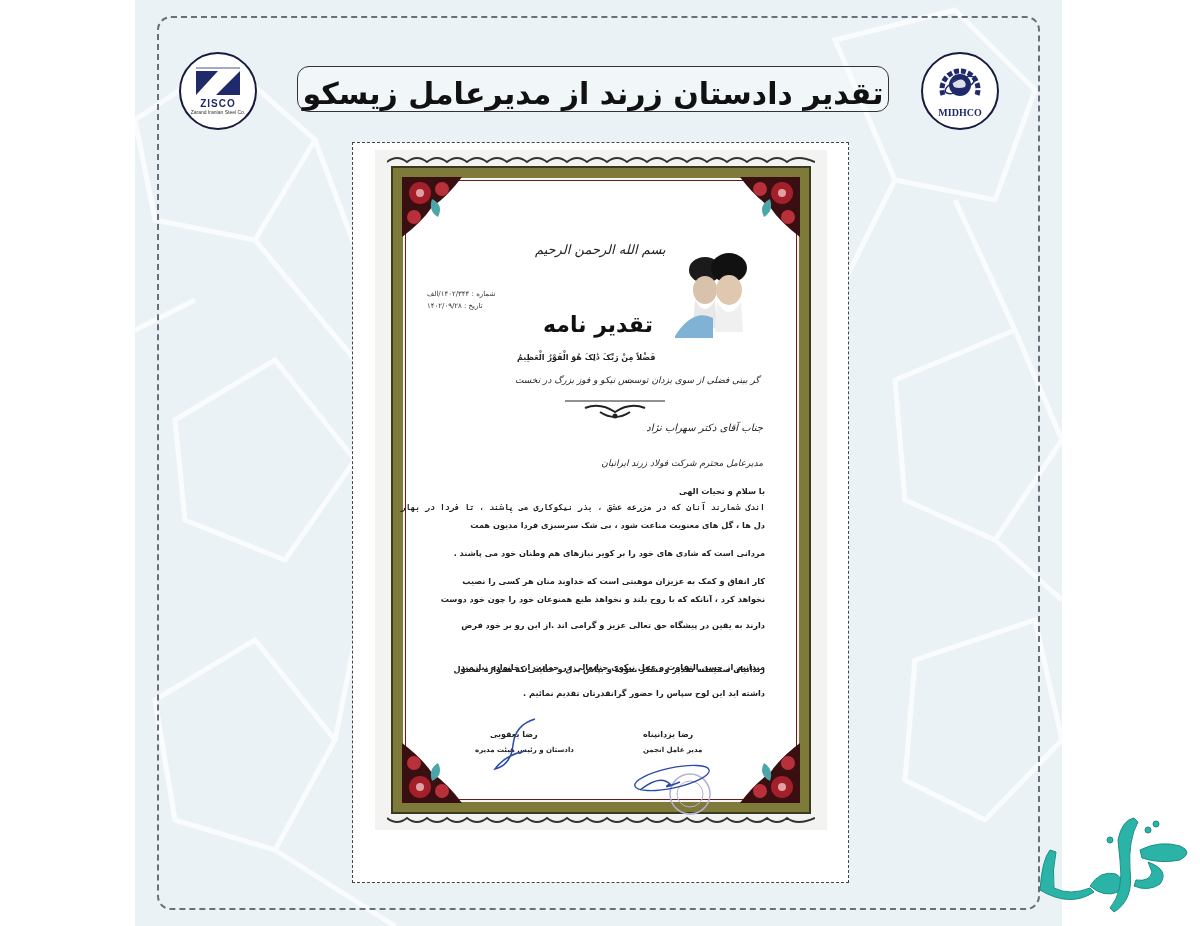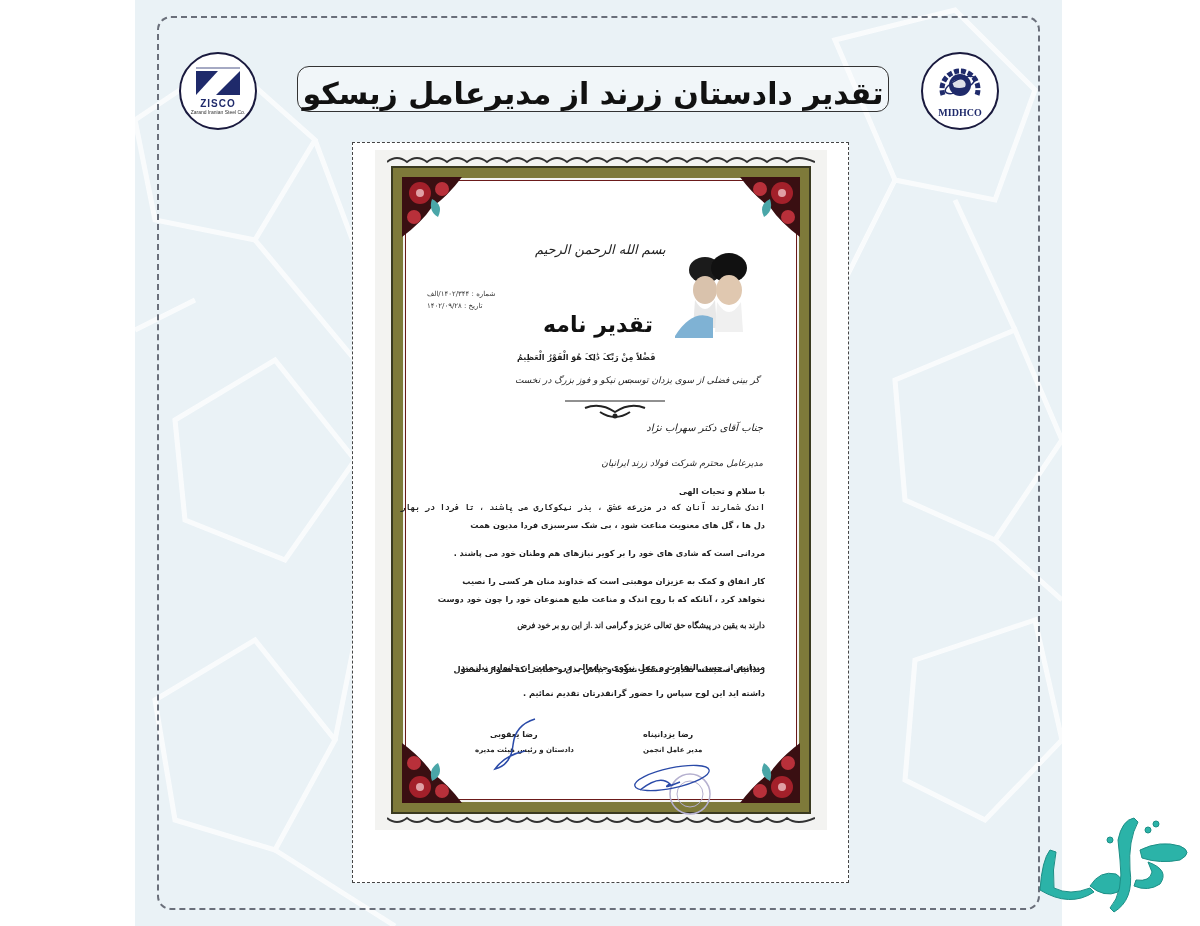--- a/index.html
+++ b/index.html
@@ -205,22 +205,22 @@
   </svg>
 
   <div class="cert-text recipient1">جناب آقای دکتر سهراب نژاد</div>
   <div class="cert-text recipient2">مدیرعامل محترم شرکت فولاد زرند ایرانیان</div>
 
   <div class="cert-text body-line" style="top:336px;">با سلام و تحیات الهی</div>
   <div class="cert-text body-line" style="top:352px;font-family:Liberation Mono, monospace;">اندک شمارند آنان که در مزرعه عشق ، بذر نیکوکاری می پاشند ، تا فردا در بهار</div>
   <div class="cert-text body-line" style="top:370px;">دل ها ، گل های معنویت مناعت شود ، بی شک سرسبزی فردا مدیون همت</div>
   <div class="cert-text body-line" style="top:398px;">مردانی است که شادی های خود را بر کویر نیازهای هم وطنان خود می پاشند .</div>
   <div class="cert-text body-line" style="top:426px;">کار انفاق و کمک به عزیزان موهبتی است که خداوند منان هر کسی را نصیب</div>
-  <div class="cert-text body-line" style="top:444px;">نخواهد کرد ، آنانکه که با روح اندک و مناعت طبع همنوعان خود را چون خود دوست</div>
-  <div class="cert-text body-line" style="top:470px;font-family:Liberation Serif, serif;">دارند به یقین در پیشگاه حق تعالی عزیز و گرامی اند .از این رو بر خود فرض</div>
+  <div class="cert-text body-line" style="top:444px;">نخواهد کرد ، آنانکه که با روح بلند و نخواهد طبع همنوعان خود را چون خود دوست</div>
+  <div class="cert-text body-line" style="top:470px;">دارند به یقین در پیشگاه حق تعالی عزیز و گرامی اند .از این رو بر خود فرض</div>
   <div class="cert-text body-line" style="top:512px;text-align:center;">میدانیم از حسن التفاوت و عمل نیکوی جنابعالی در حمایت از خانواده نیازمند</div>
   <div class="cert-text body-line" style="top:514px;">زندانیان صمیمانه تقدیر و تشکر نموده و بپاس بذل و عنایتی که همواره معمول</div>
   <div class="cert-text body-line" style="top:538px;">داشته اید این لوح سپاس را حضور گرانقدرتان تقدیم نمائیم .</div>
 
   <div class="cert-text sig-name" style="left:268px; top:580px;">رضا یزدانپناه</div>
   <div class="cert-text sig-role" style="left:268px; top:596px;">مدیر عامل انجمن</div>
   <div class="cert-text sig-name" style="left:115px; top:580px;">رضا یعقوبی</div>
   <div class="cert-text sig-role" style="left:100px; top:596px;">دادستان و رئیس هیئت مدیره</div>
 
   <svg class="signature-svg" style="left:110px; top:565px;" width="60" height="60" viewBox="0 0 60 60">

